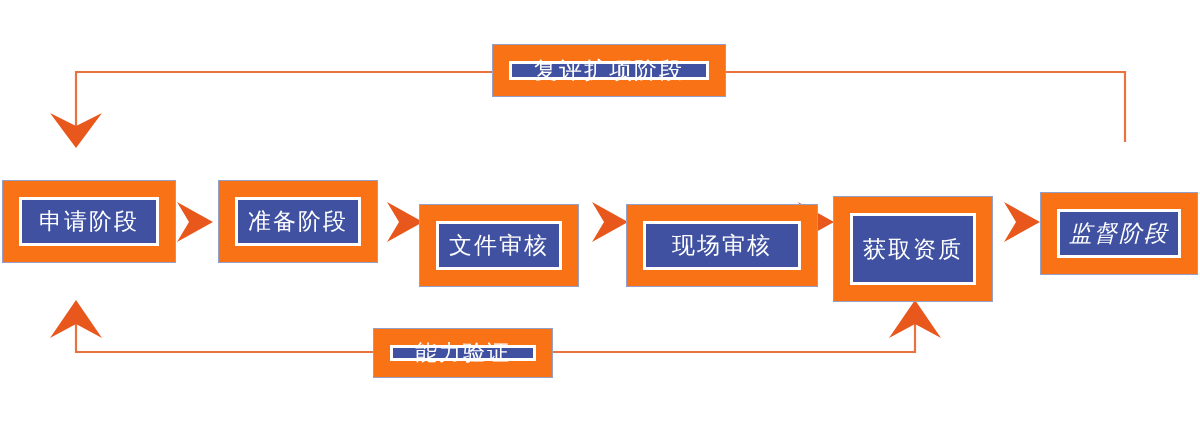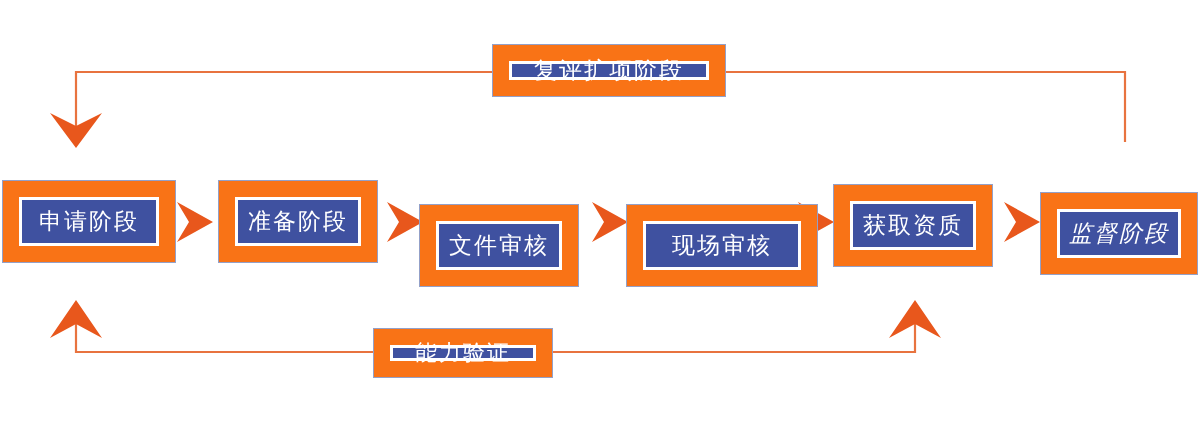--- a/index.html
+++ b/index.html
@@ -102,21 +102,21 @@
       <span class="label">文件审核</span>
     </div>
   </div>
 
   <div class="node" style="left:626px;top:180px;width:192px;height:83px;margin-top:24px;">
     <div class="inner">
       <span class="label">现场审核</span>
     </div>
   </div>
 
-  <div class="node" style="left:833px;top:184px;width:160px;height:83px;">
+  <div class="node" style="left:833px;top:196px;width:160px;height:106px;">
     <div class="inner">
       <span class="label">获取资质</span>
     </div>
   </div>
 
   <div class="node" style="left:1040px;top:192px;width:158px;height:83px;font-style:italic;">
     <div class="inner">
       <span class="label">监督阶段</span>
     </div>
   </div>

